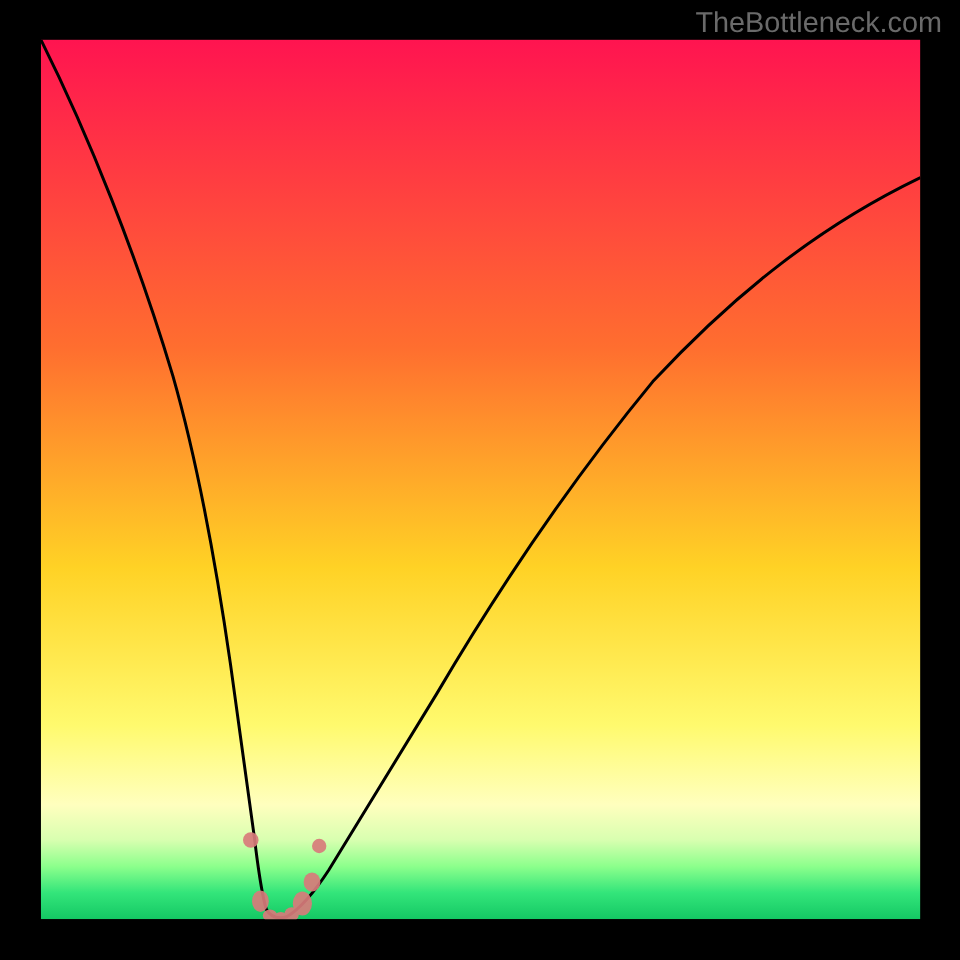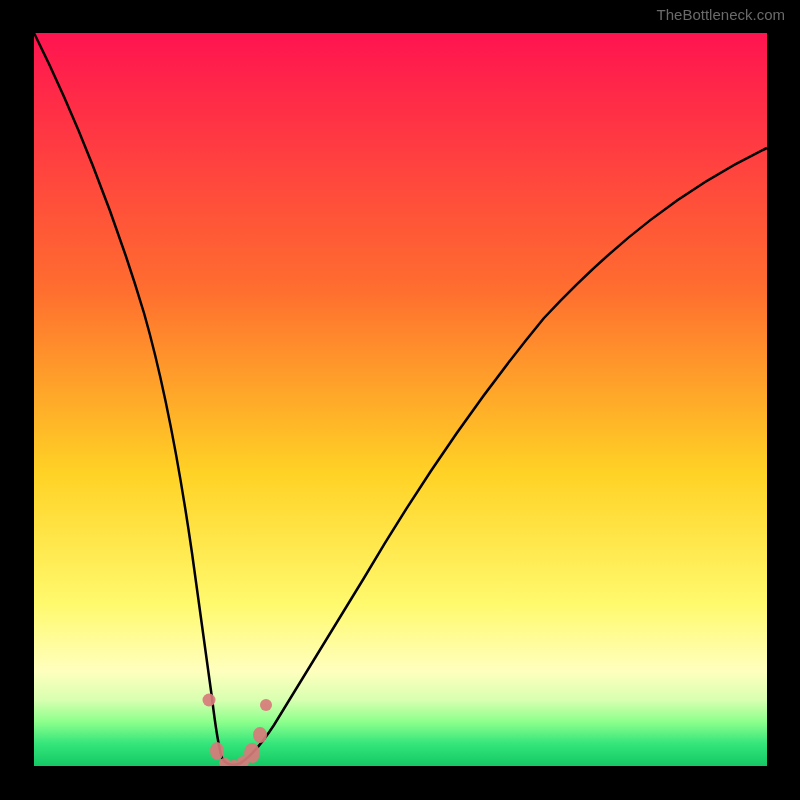--- a/index.html
+++ b/index.html
@@ -1,19 +1,19 @@
 <!DOCTYPE html>
 <html><head>
   <meta charset="utf-8">
   <style>
     * { margin: 0; padding: 0; box-sizing: border-box; }
     body { width: 800px; height: 800px; background: #000; position: relative; font-family: Arial, sans-serif; }
     .chart-container { position: absolute; top: 0; left: 0; width: 800px; height: 800px; }
     .gradient-area { position: absolute; top: 33px; left: 34px; width: 733px; height: 733px; }
-    .watermark { position: absolute; top: 6px; right: 15px; font-size: 15px; color: #6a6a6a; font-weight: normal; }
+    .watermark { position: absolute; top: 6px; right: 15px; font-size: 24px; color: #6a6a6a; font-weight: normal; }
     svg { display: block; }
   </style>
 </head>
 <body>
 
 <div class="chart-container">
   <div class="gradient-area">
     <svg width="733" height="733" viewBox="0 0 733 733">
       <defs>
         <linearGradient id="bg-grad" x1="0" y1="0" x2="0" y2="1">

